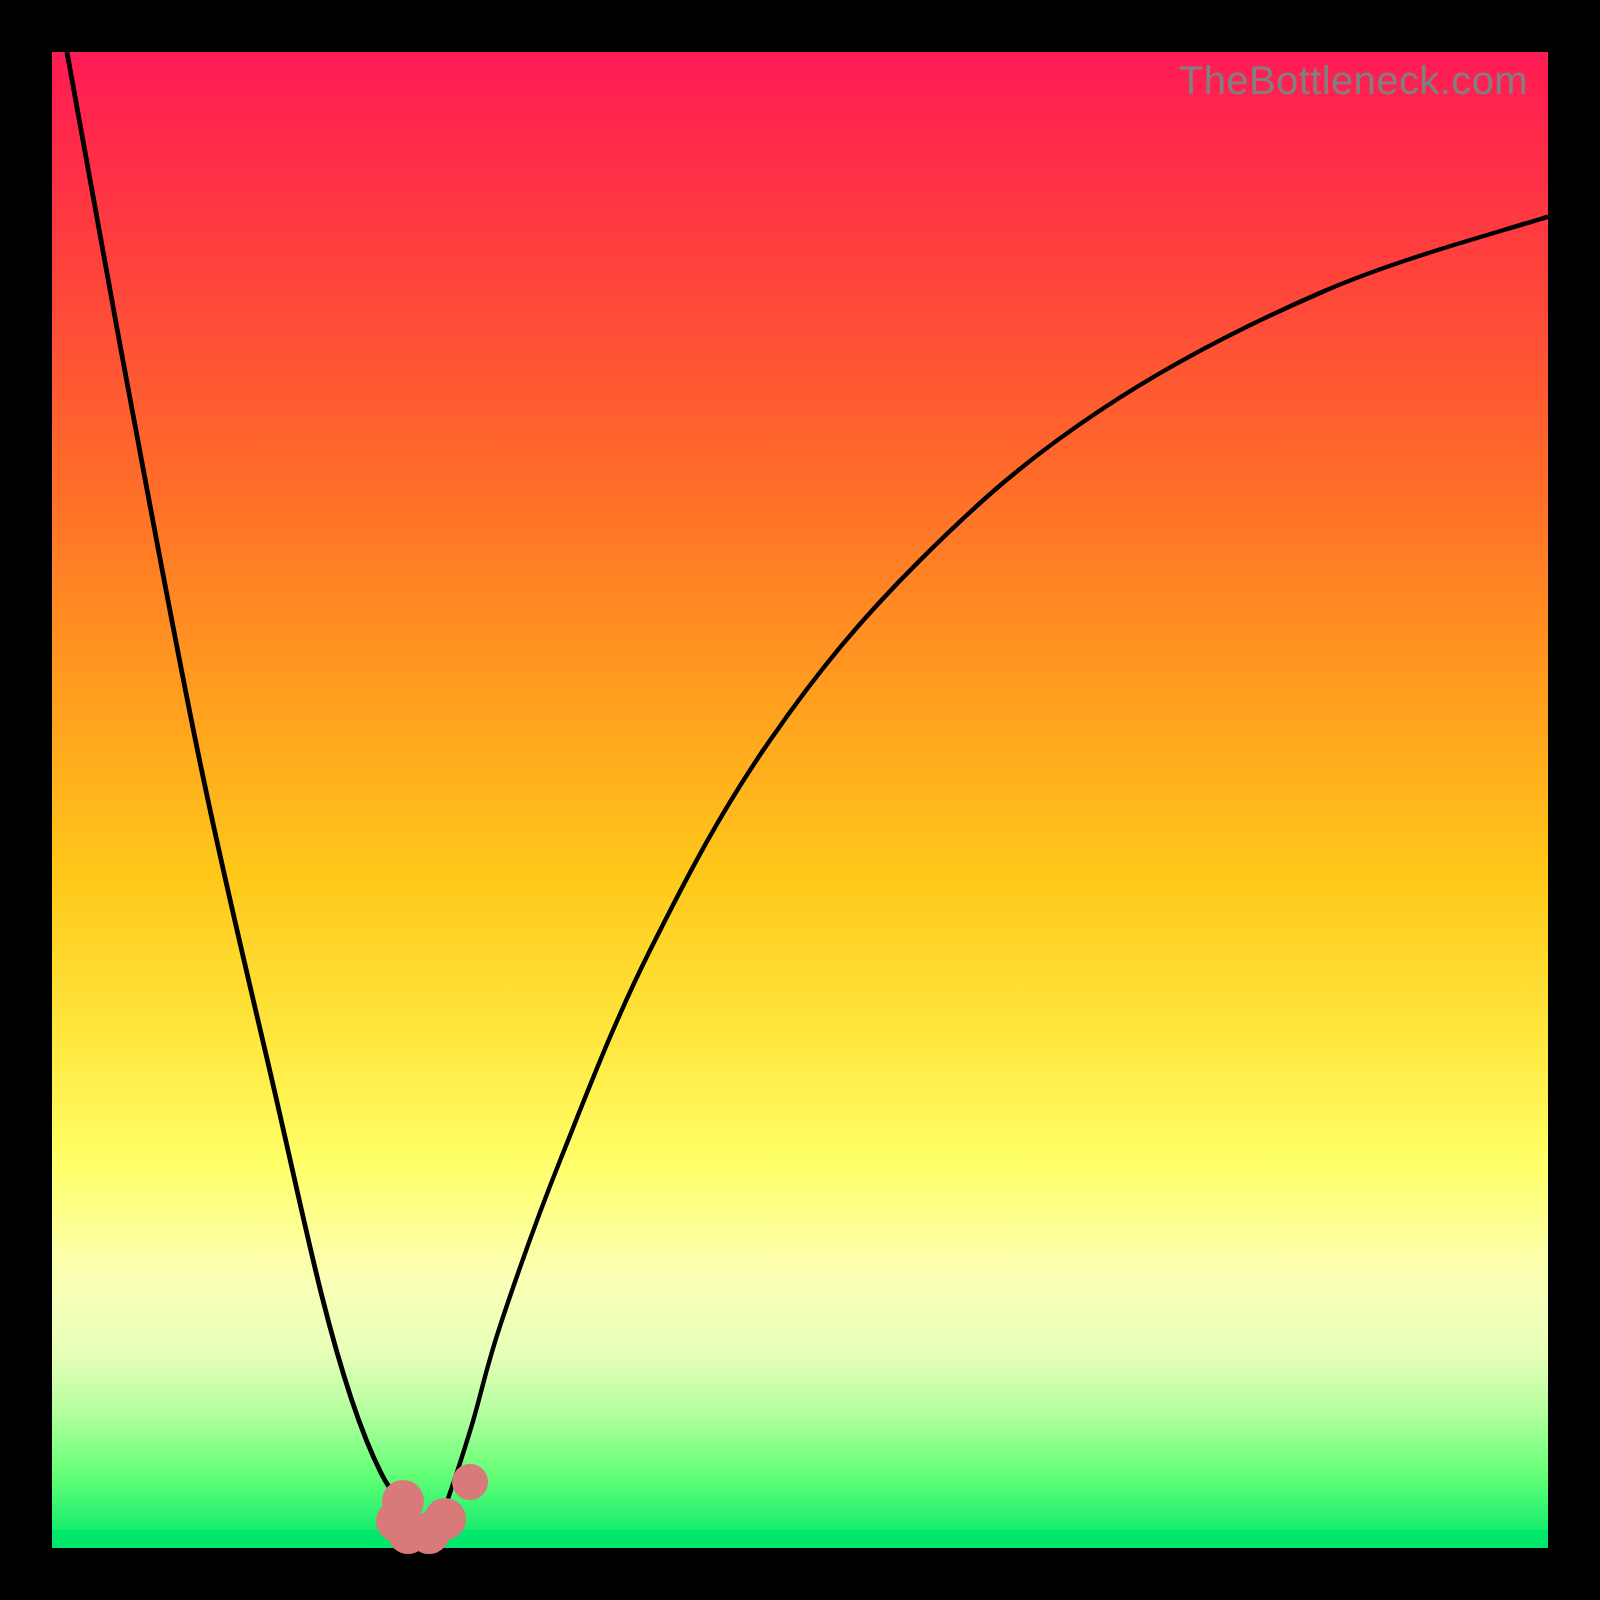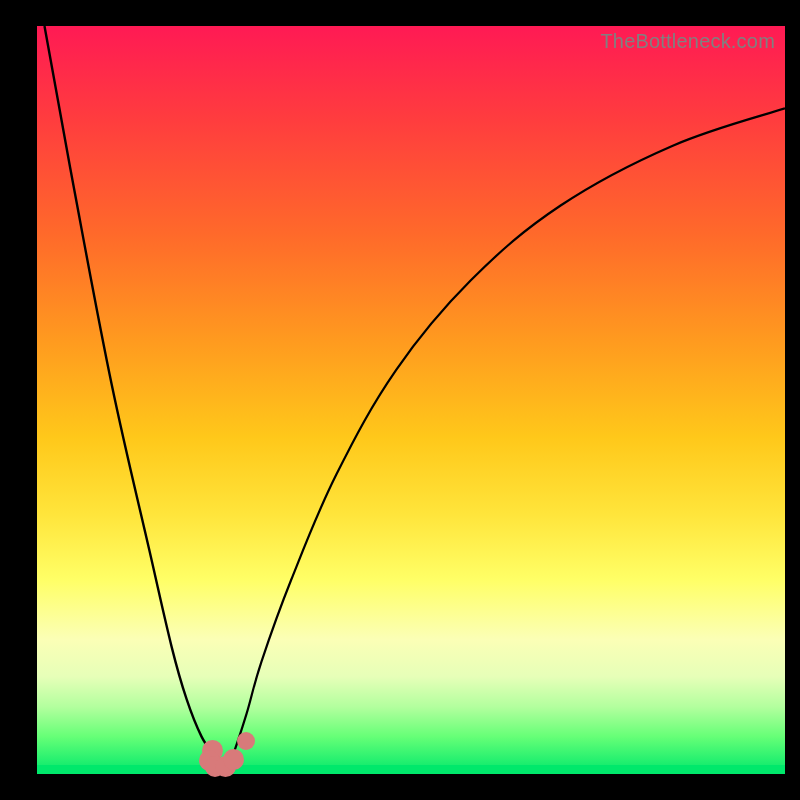--- a/index.html
+++ b/index.html
@@ -12,21 +12,21 @@
     font-family: Arial, Helvetica, sans-serif;
   }
   .frame {
     position: relative;
     width: 800px;
     height: 800px;
     background: #000;
   }
   .plot {
     position: absolute;
-    left: 37px;
+    left: 26px;
     top: 26px;
     width: 748px;
     height: 748px;
     background: linear-gradient(
       to bottom,
       #ff1a54 0%,
       #ff3b3f 12%,
       #ff6a2a 28%,
       #ff9a1f 42%,
       #ffc81a 55%,

